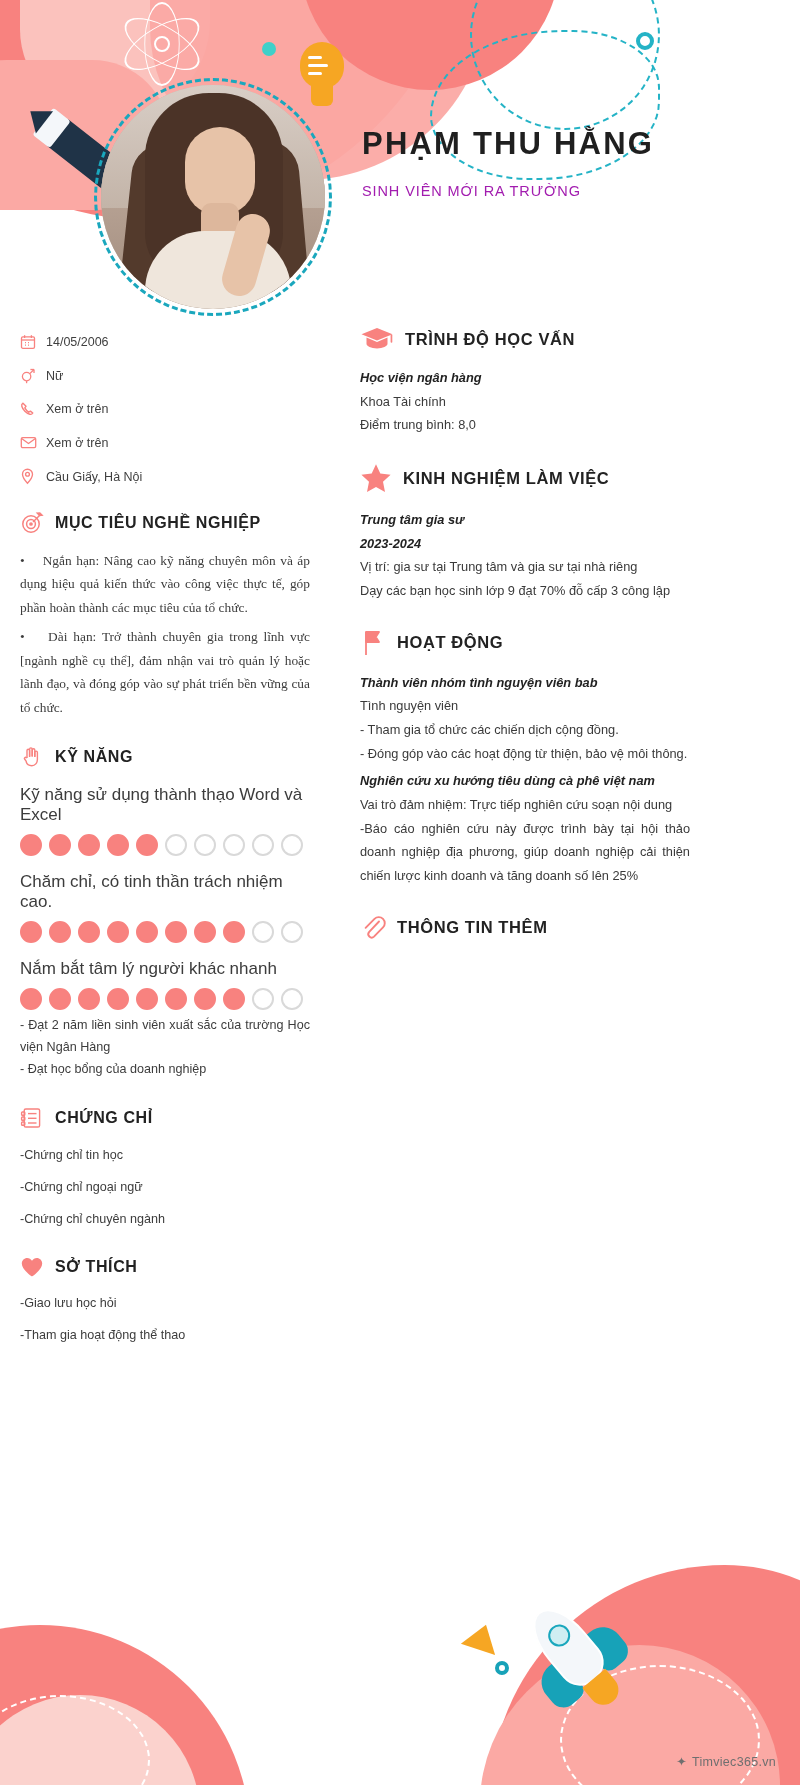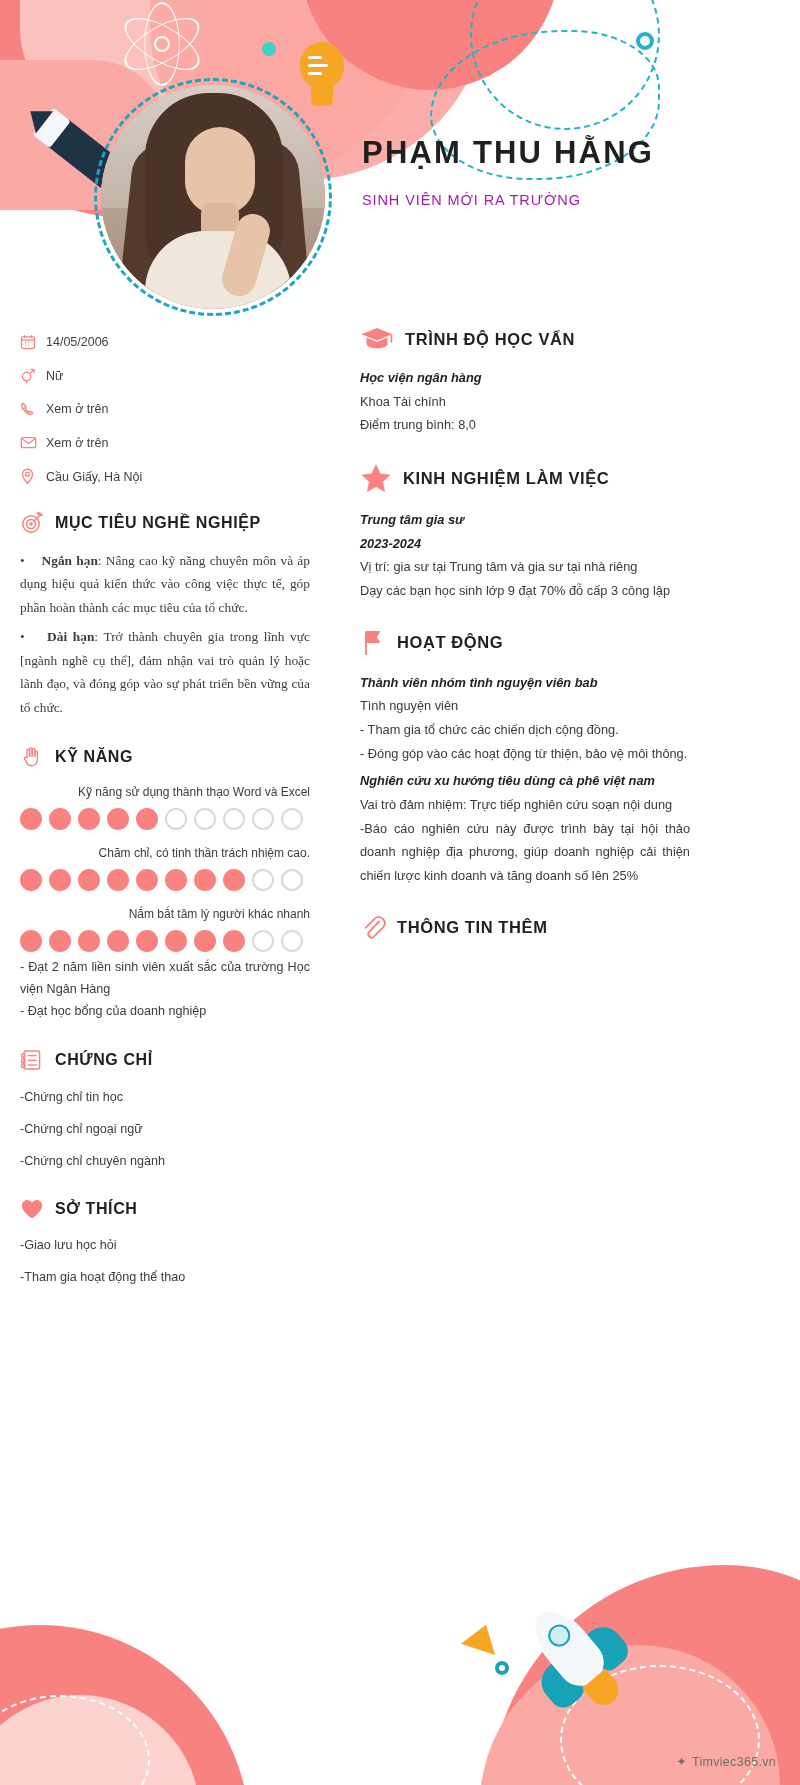--- a/index.html
+++ b/index.html
@@ -118,21 +118,21 @@
     background:#4b3327; border-radius:64px 64px 50px 50px;
   }
   .ph-hair2 { position:absolute; left:26px; top:58px; width:48px; height:150px; background:#533a2c; border-radius:40px 20px 30px 30px; transform:rotate(6deg); }
   .ph-hair3 { position:absolute; right:22px; top:54px; width:52px; height:156px; background:#533a2c; border-radius:20px 40px 30px 30px; transform:rotate(-5deg); }
   .ph-face { position:absolute; left:84px; top:42px; width:70px; height:88px; background:#e7c3a8; border-radius:36px 36px 34px 34px; }
   .ph-neck { position:absolute; left:100px; top:118px; width:38px; height:40px; background:#ddb79c; border-radius:10px; }
   .ph-body { position:absolute; left:44px; top:146px; width:146px; height:100px; background:#efe6dc; border-radius:60px 60px 0 0; }
   .ph-arm { position:absolute; left:128px; top:128px; width:34px; height:84px; background:#e7c3a8; border-radius:18px; transform:rotate(16deg); }
 
   
-  .name-block { position: absolute; left: 362px; top: 135px; }
+  .name-block { position: absolute; left: 362px; top: 126px; }
   .full-name {
     font-size: 31px; font-weight: 700; letter-spacing: 2.2px;
     color: #1f1f1f; margin: 0;
   }
   .job-title {
     font-size: 14.5px; letter-spacing: .9px; color: #a21caf;
     margin: 21px 0 0 0;
   }
 
   
@@ -173,26 +173,26 @@
     text-transform: uppercase;
   }
   .col-right .sec-head .sh-title { font-size: 16.5px; }
 
   .body-text {
     font-size: 12.6px; line-height: 1.75;
     color: #3c3c3c; margin: 0;
     text-align: justify;
   }
   .body-text.serif { font-family: "Liberation Serif", serif; font-size: 13.4px; }
-  .bold-line { font-weight: 700; }
+  .bold-line { font-weight: 400; }
   .mt6 { margin-top: 6px; }
   .mt10 { margin-top: 10px; }
 
   
-  .skill-label { font-size: 12px; color: #3c3c3c; margin: 16px 0 9px 0; text-align: right; }
+  .skill-label { font-size: 17px; color: #3c3c3c; margin: 16px 0 9px 0; }
   .dots { display: flex; gap: 7px; margin-bottom: 4px; }
   .dot {
     width: 22px; height: 22px; border-radius: 50%;
     border: 2px solid #f8827f; background: transparent;
   }
   .dot.on { background: #f8827f; border-color: #f8827f; }
   .dot.off { border-color: #d9d9d9; }
 
   
   .rblock { margin-bottom: 4px; }

